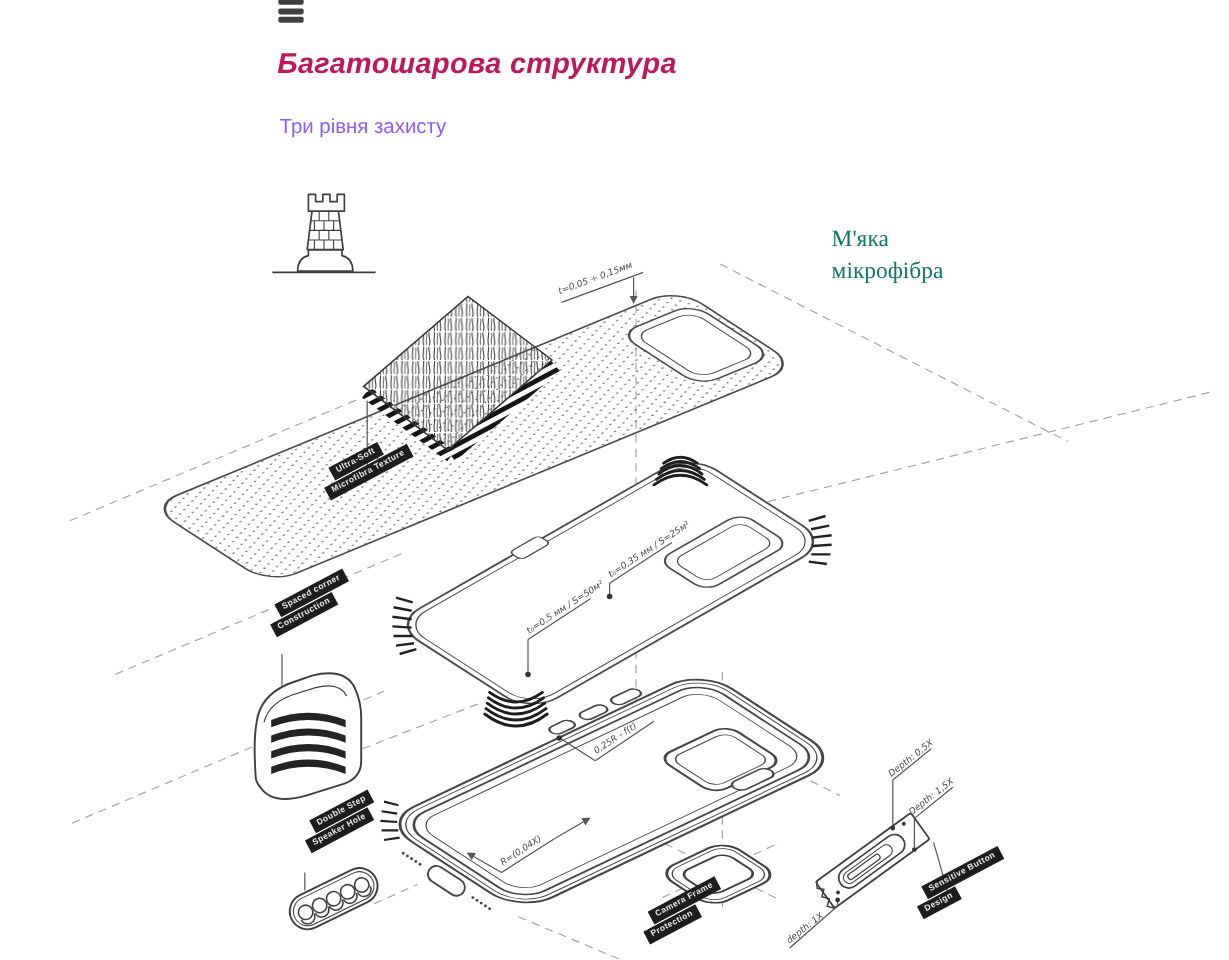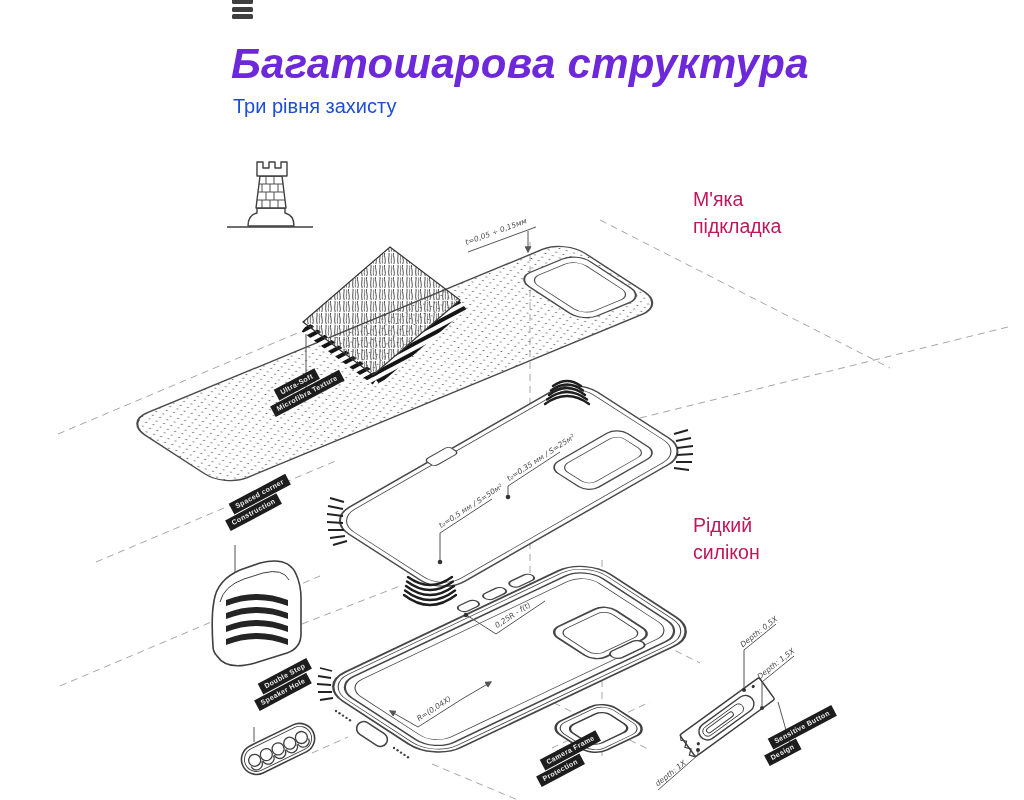--- a/index.html
+++ b/index.html
@@ -4,25 +4,25 @@
 <style>
   html,body{margin:0;padding:0;background:#fff;}
   #app{position:relative;width:1024px;height:800px;background:#fff;overflow:hidden;
        font-family:"Liberation Sans",sans-serif;}
   svg{position:absolute;left:0;top:0;}
   
   #menu{position:absolute;left:232px;top:0px;width:21px;cursor:pointer;}
   #menu .bar{height:5px;background:#3f3f3f;border-radius:1.5px;margin-top:2.5px;}
   #menu .bar:first-child{margin-top:-1px;}
   
-  #title{position:absolute;left:231px;top:40px;font-size:42px;font-weight:800;font-style:italic;
-         color:#6d28d9;letter-spacing:.3px;white-space:nowrap;}
-  #subtitle{position:absolute;left:233px;top:92px;font-size:20px;color:#1d4ed8;line-height:28px;}
-  
-  .layer-label{position:absolute;left:693px;font-size:19.5px;color:#be185d;line-height:27px;}
+  #title{position:absolute;left:231px;top:40px;font-size:24px;font-weight:800;font-style:italic;
+         color:#be185d;letter-spacing:.3px;white-space:nowrap;}
+  #subtitle{position:absolute;left:233px;top:92px;font-size:17px;color:#8b5cf6;line-height:28px;}
+  
+  .layer-label{position:absolute;left:693px;font-size:19.5px;color:#0f766e;line-height:27px;font-family:Liberation Serif, serif;}
   #ll-0{top:186px;} #ll-1{top:349px;} #ll-2{top:512px;}
   
   .ann{position:absolute;font:italic 7.5px "DejaVu Sans",sans-serif;color:#4a4a4a;
        white-space:nowrap;transform-origin:0 100%;}
   #ann-th {left:467px;top:238px;transform:rotate(-20deg);}
   #ann-s1 {left:510px;top:474px;transform:rotate(-33deg);}
   #ann-s2 {left:442px;top:521px;transform:rotate(-33deg);}
   #ann-r1 {left:498px;top:621px;transform:rotate(-33deg);}
   #ann-r2 {left:420px;top:714px;transform:rotate(-33deg);}
   #ann-d05{left:744px;top:640px;transform:rotate(-38deg);}
@@ -259,25 +259,21 @@
   </div>
 
   <div id="title">Багатошарова структура</div>
 
   <div id="subtitle">
     <span>Три рівня захисту</span><br>
   </div>
 
   <div class="layer-label" id="ll-0">
     <span>М'яка</span><br>
-    <span>підкладка</span>
-  </div>
-  <div class="layer-label" id="ll-2">
-    <span>Рідкий</span><br>
-    <span>силікон</span>
+    <span>мікрофібра</span>
   </div>
 
   <div class="ann" id="ann-th">t=0,05 ÷ 0,15мм</div>
   <div class="ann" id="ann-s1">t₀=0,35 мм / S=25м²</div>
   <div class="ann" id="ann-s2">t₀=0,5 мм / S=50м²</div>
   <div class="ann" id="ann-r1">0,25R - f(t)</div>
   <div class="ann" id="ann-r2">R=(0,04X)</div>
   <div class="ann" id="ann-d05">Depth: 0,5X</div>
   <div class="ann" id="ann-d15">Depth: 1,5X</div>
   <div class="ann" id="ann-d1">depth: 1X</div>

